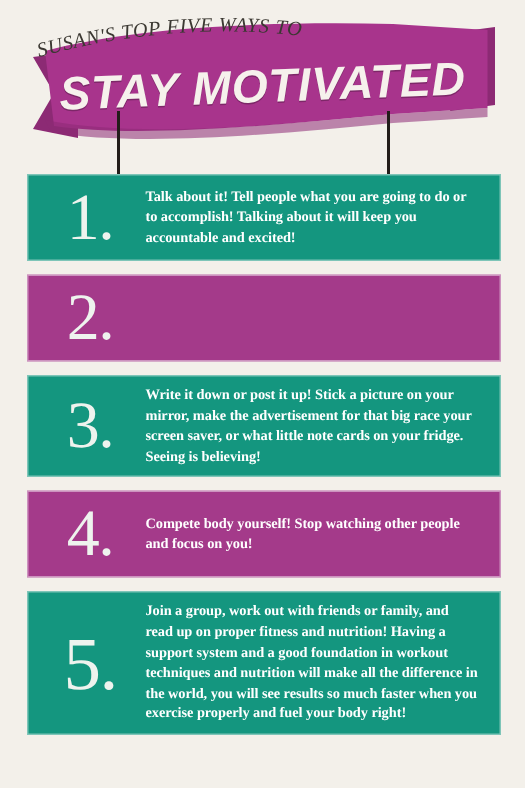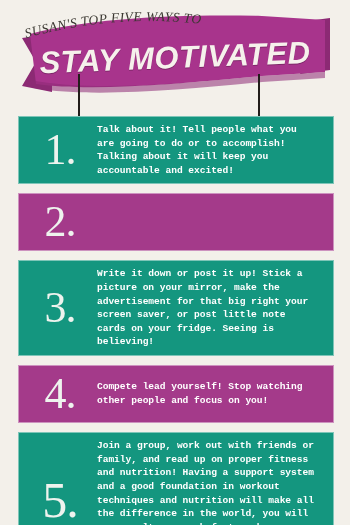--- a/index.html
+++ b/index.html
@@ -107,21 +107,21 @@
     color: #eef3ee;
     font-weight: normal;
     letter-spacing: -1px;
     user-select: none;
   }
   .card.tall .numeral { font-size: 50px; }
 
   .body-text {
     flex: 1 1 auto;
     color: #ffffff;
-    font-family: Liberation Mono, monospace;
+    font-family: Liberation Serif, serif;
     font-weight: bold;
     font-size: 9.6px;
     line-height: 1.42;
     letter-spacing: -0.05px;
     padding-right: 4px;
   }
 </style>
 </head>
 <body>
 
@@ -175,26 +175,26 @@
       <div class="numeral">1.</div>
       <div class="body-text">Talk about it! Tell people what you are going to do or  to accomplish! Talking about it will keep you accountable and excited!</div>
     </div>
 
     <div class="card purple">
       <div class="numeral">2.</div>
     </div>
 
     <div class="card teal">
       <div class="numeral">3.</div>
-      <div class="body-text">Write it down or post it up! Stick a picture on your mirror, make the advertisement for that big right your screen saver, or post little note cards on your fridge. Seeing is believing!</div>
+      <div class="body-text">Write it down or post it up! Stick a picture on your mirror, make the advertisement for that big race your screen saver, or what little note cards on your fridge. Seeing is believing!</div>
     </div>
 
     <div class="card purple">
       <div class="numeral">4.</div>
-      <div class="body-text">Compete lead yourself! Stop watching other people and focus on you!</div>
+      <div class="body-text">Compete body yourself! Stop watching other people and focus on you!</div>
     </div>
 
     <div class="card teal tall">
       <div class="numeral">5.</div>
       <div class="body-text">Join a group, work out with friends or family, and read up on proper fitness and nutrition! Having a support system and a good foundation in workout techniques and nutrition will make all the difference in the world, you will see results so much faster when you exercise properly and fuel your body right!</div>
     </div>
 
   </div>
 </div>
 

